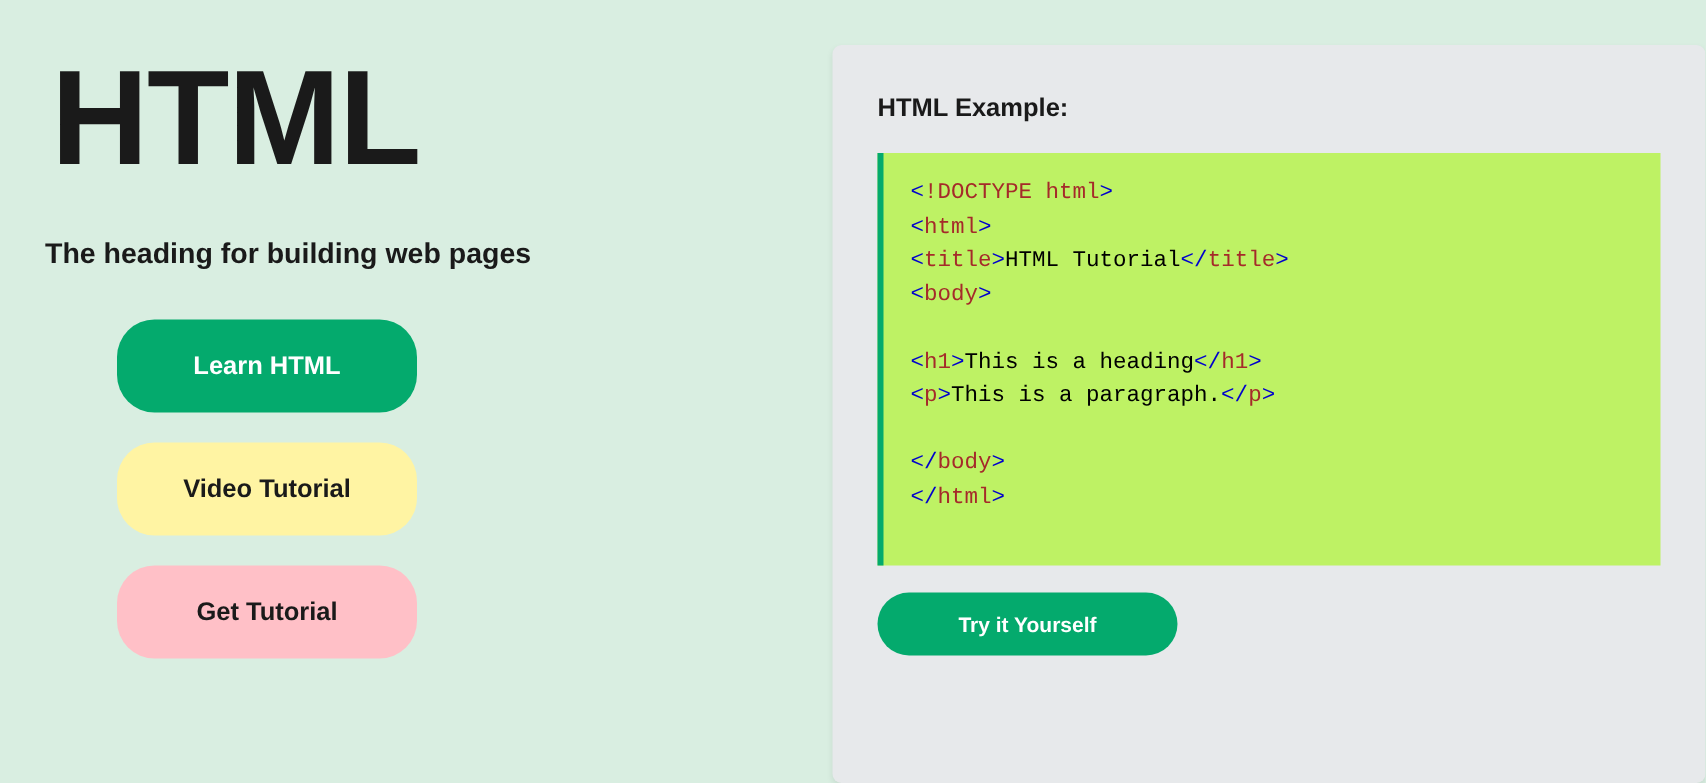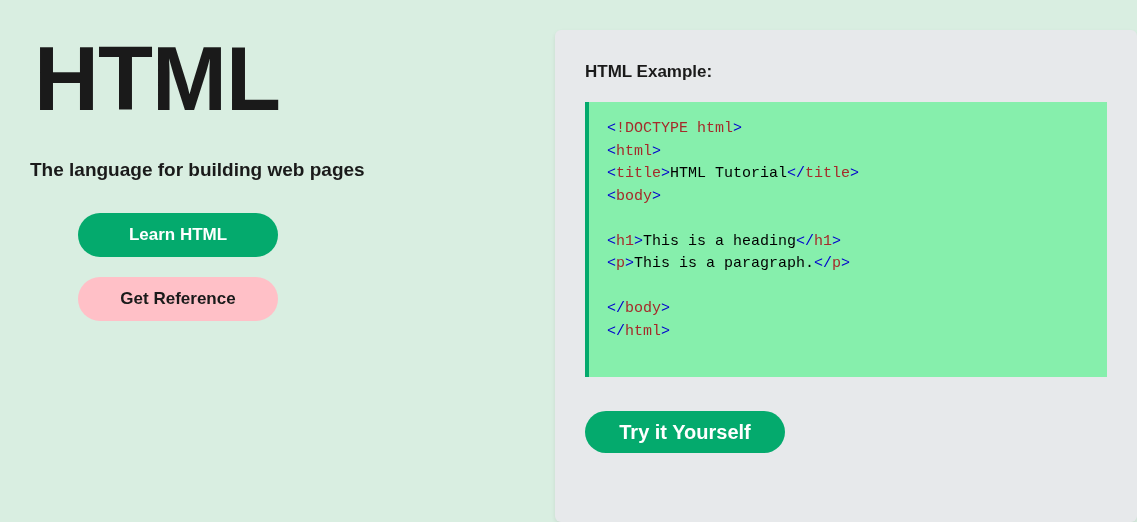--- a/index.html
+++ b/index.html
@@ -36,21 +36,21 @@
     .button-stack {
       display: flex;
       flex-direction: column;
       align-items: flex-start;
       margin-top: 32px;
       margin-left: 48px;
       gap: 20px;
     }
     .pill-button {
       width: 200px;
-      height: 44px;
+      height: 62px;
       border: none;
       border-radius: 25px;
       font-size: 17px;
       font-weight: 600;
       cursor: pointer;
       display: flex;
       align-items: center;
       justify-content: center;
       font-family: inherit;
     }
@@ -78,55 +78,56 @@
       border-radius: 6px;
       box-shadow: 0 2px 4px rgba(0,0,0,0.08);
     }
     .example-title {
       font-size: 17px;
       font-weight: 700;
       color: #1a1a1a;
       margin-bottom: 20px;
     }
     .code-block {
-      background: #86efac;
+      background: #bef264;
       border-left: 4px solid #04aa6d;
       padding: 16px 18px 34px 18px;
       font-family: Consolas, 'Courier New', monospace;
       font-size: 15px;
       line-height: 22.5px;
       color: #000;
       white-space: pre;
     }
     .code-block .bracket { color: #0000cd; }
     .code-block .tag { color: #a52a2a; }
     .code-block .doctype { color: #a52a2a; }
     .try-button {
-      margin-top: 34px;
+      margin-top: 18px;
       width: 200px;
       height: 42px;
       background: #04aa6d;
       color: #ffffff;
       border: none;
       border-radius: 25px;
-      font-size: 20px;
+      font-size: 14px;
       font-weight: 600;
       cursor: pointer;
       font-family: inherit;
     }
   </style>
 </head>
 <body>
 
 <div class="left-panel">
   <h1 class="main-title">HTML</h1>
-  <p class="subtitle">The language for building web pages</p>
+  <p class="subtitle">The heading for building web pages</p>
   <div class="button-stack">
     <button class="pill-button btn-green">Learn HTML</button>
-    <button class="pill-button btn-pink">Get Reference</button>
+    <button class="pill-button btn-yellow">Video Tutorial</button>
+    <button class="pill-button btn-pink">Get Tutorial</button>
   </div>
 </div>
 
 <div class="right-panel">
   <h2 class="example-title">HTML Example:</h2>
   <div class="code-block"><span class="bracket">&lt;</span><span class="doctype">!DOCTYPE</span><span class="tag"> html</span><span class="bracket">&gt;</span>
 <span class="bracket">&lt;</span><span class="tag">html</span><span class="bracket">&gt;</span>
 <span class="bracket">&lt;</span><span class="tag">title</span><span class="bracket">&gt;</span><span>HTML Tutorial</span><span class="bracket">&lt;/</span><span class="tag">title</span><span class="bracket">&gt;</span>
 <span class="bracket">&lt;</span><span class="tag">body</span><span class="bracket">&gt;</span>
 

